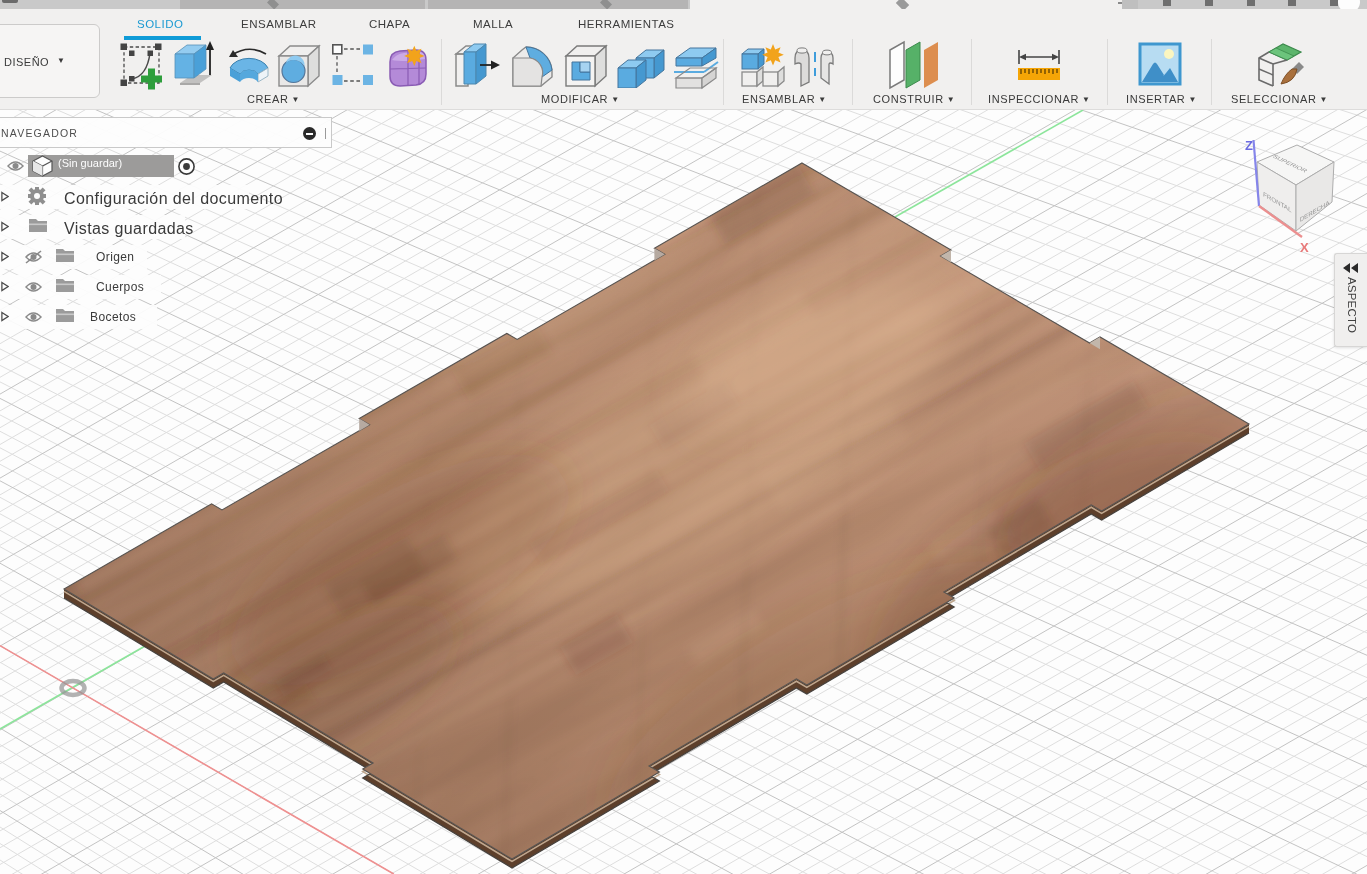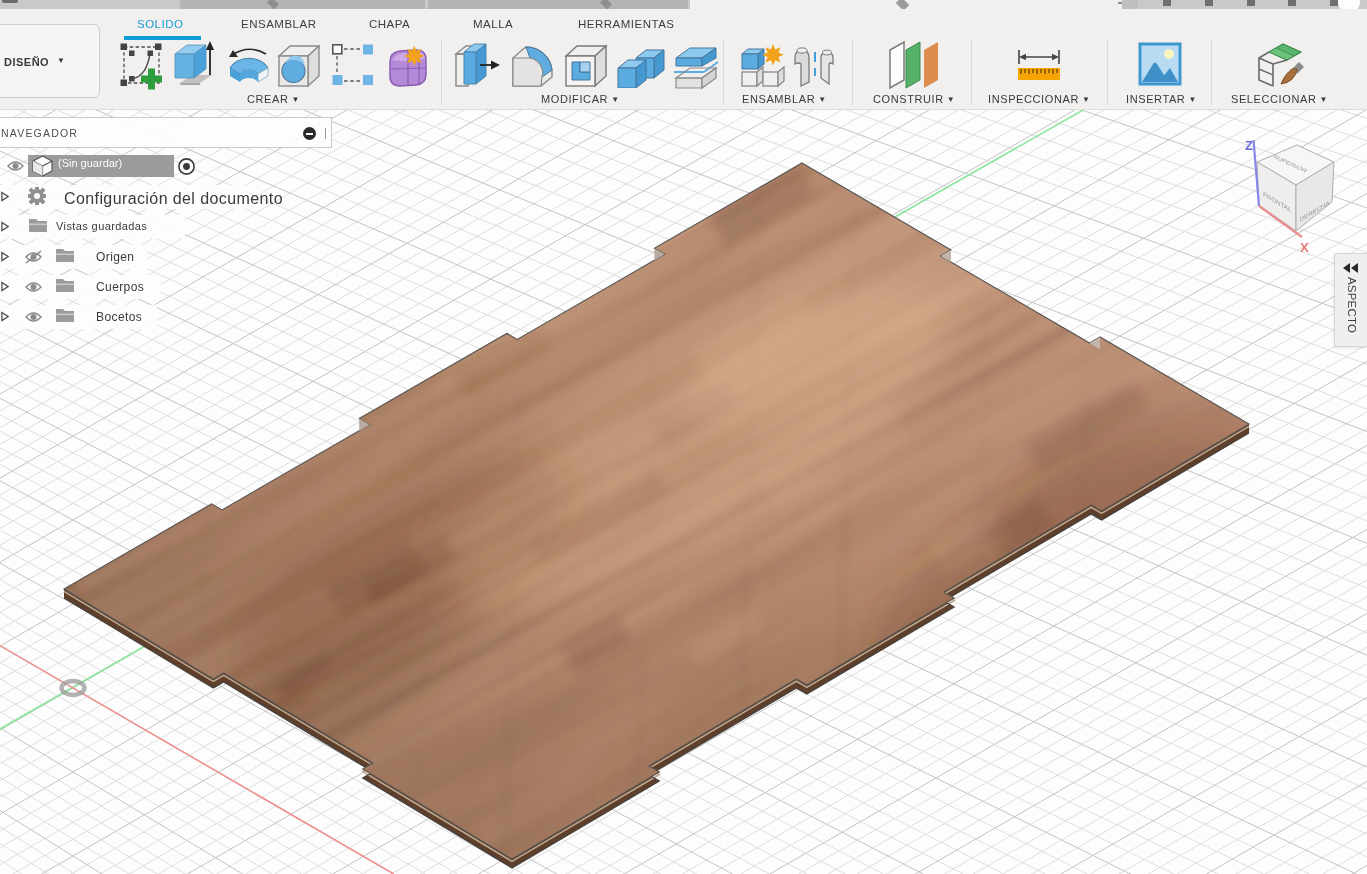--- a/index.html
+++ b/index.html
@@ -289,21 +289,21 @@
 </div>
 
 <div id="toolbar">
  <span class="tab" style="left:137px;color:#1b9ad2">SOLIDO</span>
  <span class="tab" style="left:241px">ENSAMBLAR</span>
  <span class="tab" style="left:369px">CHAPA</span>
  <span class="tab" style="left:473px">MALLA</span>
  <span class="tab" style="left:578px">HERRAMIENTAS</span>
  <div style="position:absolute;left:124px;top:27px;width:77px;height:4px;background:#0f9bd7"></div>
  <div style="position:absolute;left:-12px;top:15px;width:112px;height:74px;background:#f6f5f4;border:1px solid #cccbca;border-radius:6px">
-   <span style="position:absolute;left:15px;top:31px;font-size:11px;font-weight:bold;letter-spacing:0.5px;color:#3a3a3a">DISEÑO</span>
+   <span style="position:absolute;left:15px;top:31px;font-size:11px;font-weight:normal;letter-spacing:0.5px;color:#3a3a3a">DISEÑO</span>
    <span style="position:absolute;left:68px;top:31px;font-size:8px;color:#3a3a3a">▼</span>
  </div>
  <div class="sep" style="left:441px"></div>
  <div class="sep" style="left:723px"></div>
  <div class="sep" style="left:852px"></div>
  <div class="sep" style="left:971px"></div>
  <div class="sep" style="left:1107px"></div>
  <div class="sep" style="left:1211px"></div>
  <span class="grplabel" style="left:247px">CREAR<span class="car">▼</span></span>
  <span class="grplabel" style="left:541px">MODIFICAR<span class="car">▼</span></span>
@@ -502,21 +502,21 @@
     </svg>
 <span style="position:absolute;left:64px;top:73px;font-size:16px;letter-spacing:0.4px;color:#3a3a3a">Configuración del documento</span>
 <div class="trow" style="left:0;top:98px;width:185px"></div>
     <svg style="position:absolute;left:1px;top:104px" width="8" height="11" viewBox="0 0 9 12">
 <path d="M1 1.5 L8 6 L1 10.5 Z" fill="#fdfdfd" stroke="#4a4a4a" stroke-width="1.4"></path>
     </svg>
     <svg style="position:absolute;left:28px;top:100px" width="20" height="16" viewBox="0 0 20 16">
 <path d="M1 2 L8 2 L10 4 L19 4 L19 15 L1 15 Z" fill="#9b9b9b"></path>
 <rect x="1" y="6.5" width="18" height="1.6" fill="#c9c9c9"></rect>
     </svg>
-<span style="position:absolute;left:56px;top:103px;font-size:11px;letter-spacing:0.4px;color:#3a3a3a">Vistas guardadas</span>
+<span style="position:absolute;left:64px;top:103px;font-size:16px;letter-spacing:0.4px;color:#3a3a3a">Vistas guardadas</span>
 <div class="trow" style="left:0;top:128px;width:147px"></div>
     <svg style="position:absolute;left:1px;top:134px" width="8" height="11" viewBox="0 0 9 12">
 <path d="M1 1.5 L8 6 L1 10.5 Z" fill="#fdfdfd" stroke="#4a4a4a" stroke-width="1.4"></path>
     </svg>
     <svg style="position:absolute;left:25px;top:133px" width="17" height="14" viewBox="0 0 17 14">
 <path d="M1 7 Q8.5 -1 16 7 Q8.5 15 1 7 Z" fill="none" stroke="#8a8a8a" stroke-width="1.5"></path>
 <circle cx="8.5" cy="7" r="3" fill="#8a8a8a"></circle>
       <line x1="1" y1="13" x2="16" y2="1" stroke="#8a8a8a" stroke-width="1.6"></line>
     </svg>
     <svg style="position:absolute;left:55px;top:130px" width="20" height="16" viewBox="0 0 20 16">
@@ -542,21 +542,21 @@
 <path d="M1 1.5 L8 6 L1 10.5 Z" fill="#fdfdfd" stroke="#4a4a4a" stroke-width="1.4"></path>
     </svg>
     <svg style="position:absolute;left:25px;top:193px" width="17" height="14" viewBox="0 0 17 14">
 <path d="M1 7 Q8.5 -1 16 7 Q8.5 15 1 7 Z" fill="none" stroke="#8a8a8a" stroke-width="1.5"></path>
 <circle cx="8.5" cy="7" r="3" fill="#8a8a8a"></circle>
     </svg>
     <svg style="position:absolute;left:55px;top:190px" width="20" height="16" viewBox="0 0 20 16">
 <path d="M1 2 L8 2 L10 4 L19 4 L19 15 L1 15 Z" fill="#9b9b9b"></path>
 <rect x="1" y="6.5" width="18" height="1.6" fill="#c9c9c9"></rect>
     </svg>
-<span style="position:absolute;left:96px;top:193px;font-size:12px;letter-spacing:0.4px;color:#3a3a3a">Bocetos</span>
+<span style="position:absolute;left:90px;top:193px;font-size:12px;letter-spacing:0.4px;color:#3a3a3a">Bocetos</span>
 </div>
 
 <div id="aspecto">
   <svg width="18" height="12" style="position:absolute;left:7px;top:8px" viewBox="0 0 18 12">
     <path d="M8 1 L1 6 L8 11 Z M16 1 L9 6 L16 11 Z" fill="#2a2a2a"></path>
   </svg>
   <span class="txt">ASPECTO</span>
 </div>
 
 </body></html>

